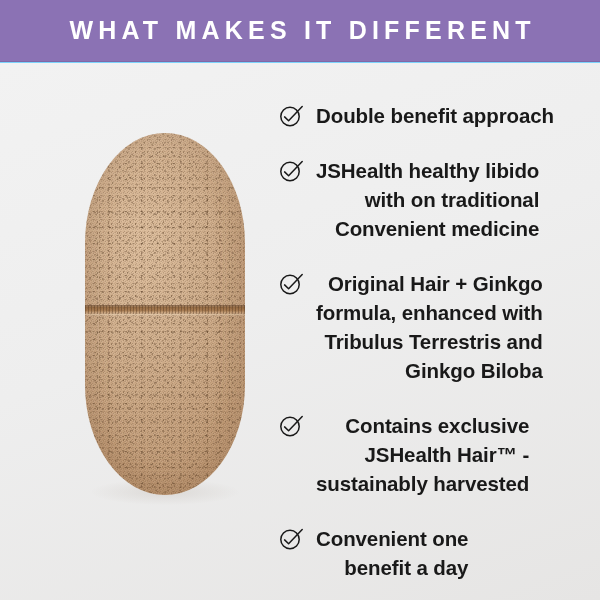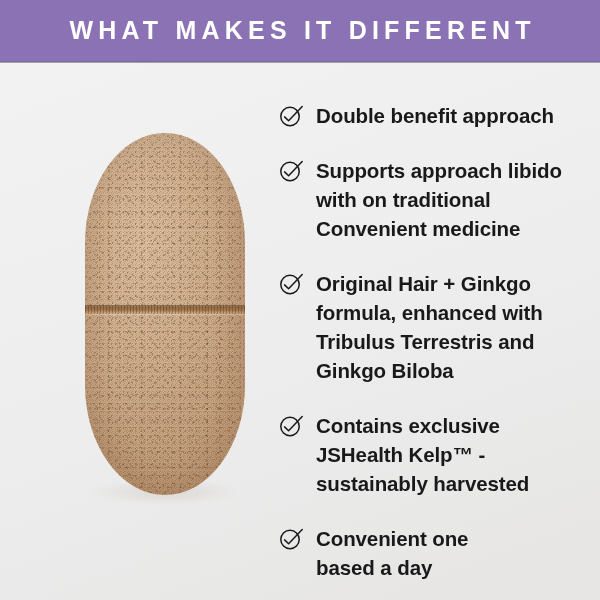--- a/index.html
+++ b/index.html
@@ -12,21 +12,21 @@
     height: 600px;
     background: #ffffff;
     font-family: "Liberation Sans", sans-serif;
     overflow: hidden;
   }
 
   .page {
     position: relative;
     width: 600px;
     height: 600px;
-    background: #a3a3a3;
+    background: #7dd3fc;
     overflow: hidden;
   }
 
   
   .banner {
     position: absolute;
     left: 0;
     top: 0;
     width: 600px;
     height: 62px;
@@ -132,20 +132,21 @@
   .benefits {
     position: absolute;
     left: 278px;
     top: 38px;
     width: 312px;
   }
   .benefit-item {
     display: flex;
     align-items: flex-start;
     margin-bottom: 26px;
+    text-align: right;
   }
   .benefit-item:last-child { margin-bottom: 14px; }
 
   .check-icon {
     flex: 0 0 auto;
     width: 27px;
     height: 27px;
     margin-top: 1px;
     margin-right: 11px;
   }
@@ -192,21 +193,21 @@
           </div>
         </div>
         <div class="benefit-item">
           <span class="check-icon">
             <svg viewBox="0 0 27 27" width="27" height="27">
               <circle cx="12" cy="14.5" r="9.2" fill="none" stroke="#191919" stroke-width="1.5"></circle>
               <path d="M6.6 14.9 L10.6 18.8 L24.2 4.6" fill="none" stroke="#191919" stroke-width="1.5" stroke-linecap="round" stroke-linejoin="round"></path>
             </svg>
           </span>
           <div class="benefit-text">
-            <span class="ln">Supports approach libido</span>
+            <span class="ln">JSHealth healthy libido</span>
             <span class="ln">with on traditional</span>
             <span class="ln">Convenient medicine</span>
           </div>
         </div>
         <div class="benefit-item">
           <span class="check-icon">
             <svg viewBox="0 0 27 27" width="27" height="27">
               <circle cx="12" cy="14.5" r="9.2" fill="none" stroke="#191919" stroke-width="1.5"></circle>
               <path d="M6.6 14.9 L10.6 18.8 L24.2 4.6" fill="none" stroke="#191919" stroke-width="1.5" stroke-linecap="round" stroke-linejoin="round"></path>
             </svg>
@@ -220,32 +221,32 @@
         </div>
         <div class="benefit-item">
           <span class="check-icon">
             <svg viewBox="0 0 27 27" width="27" height="27">
               <circle cx="12" cy="14.5" r="9.2" fill="none" stroke="#191919" stroke-width="1.5"></circle>
               <path d="M6.6 14.9 L10.6 18.8 L24.2 4.6" fill="none" stroke="#191919" stroke-width="1.5" stroke-linecap="round" stroke-linejoin="round"></path>
             </svg>
           </span>
           <div class="benefit-text">
             <span class="ln">Contains exclusive</span>
-            <span class="ln">JSHealth Kelp™ -</span>
+            <span class="ln">JSHealth Hair™ -</span>
             <span class="ln">sustainably harvested</span>
           </div>
         </div>
         <div class="benefit-item">
           <span class="check-icon">
             <svg viewBox="0 0 27 27" width="27" height="27">
               <circle cx="12" cy="14.5" r="9.2" fill="none" stroke="#191919" stroke-width="1.5"></circle>
               <path d="M6.6 14.9 L10.6 18.8 L24.2 4.6" fill="none" stroke="#191919" stroke-width="1.5" stroke-linecap="round" stroke-linejoin="round"></path>
             </svg>
           </span>
           <div class="benefit-text">
             <span class="ln">Convenient one</span>
-            <span class="ln">based a day</span>
+            <span class="ln">benefit a day</span>
           </div>
         </div>
       </div>
 
   </div>
 </div>
 
 </body></html>

